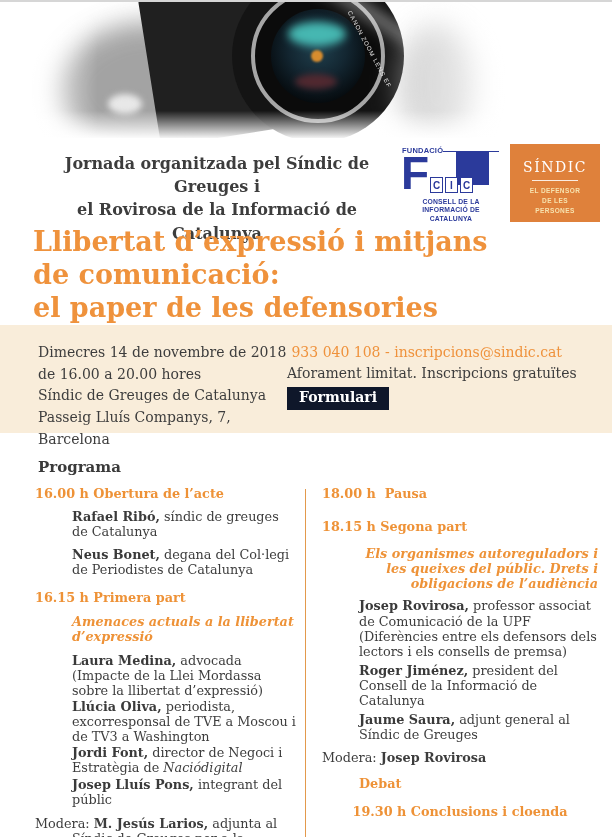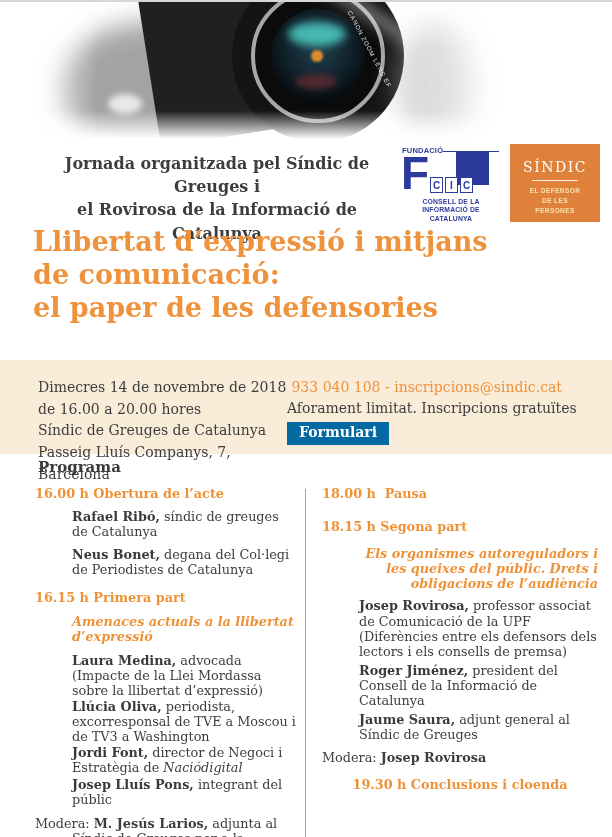--- a/index.html
+++ b/index.html
@@ -45,26 +45,26 @@
   .fcic .caption { position:absolute; bottom:0; left:0; width:100%; text-align:center; font-size:6.8px; font-weight:bold; line-height:1.3; letter-spacing:.2px; }
   .sindic { width:90px; height:78px; background:#df813b; color:#fff; text-align:center; flex-shrink:0; padding-top:15px; }
   .sindic .name { font-size:14px; letter-spacing:1.5px; font-family:"DejaVu Serif", serif; }
   .sindic .line { width:46px; border-top:1px solid rgba(255,255,255,.85); margin:5px auto 5px; }
   .sindic .tagline { font-family:"Liberation Sans", sans-serif; font-size:6.5px; font-weight:bold; color:#f7e2ae; line-height:1.5; letter-spacing:.4px; }
 
   
   .title { position:absolute; top:224px; left:33px; color:#ef923c; font-size:27px; font-weight:bold; line-height:1.22; }
 
   
-  .band { position:absolute; top:358px; left:0; width:612px; height:94px; background:#f9edda; display:flex; }
+  .band { position:absolute; top:323px; left:0; width:612px; height:108px; background:#f9edda; display:flex; }
   .band-left { width:287px; padding:17px 0 0 38px; font-size:14px; line-height:1.55; color:#3d3d3d; }
   .band-right { flex:1; padding:17px 0 0 0; font-size:14px; line-height:1.5; color:#3d3d3d; }
   .band-right p { white-space:pre-wrap; }
   .contact-line { color:#ef923c; }
-  .formulari { display:inline-block; background:#0369a1; color:#fff; font-weight:bold; font-size:14px; padding:0 12px 2px; margin-top:3px; cursor:pointer; }
+  .formulari { display:inline-block; background:#0f172a; color:#fff; font-weight:bold; font-size:14px; padding:0 12px 2px; margin-top:3px; cursor:pointer; }
 
   
   .programa-heading { position:absolute; top:456px; left:38px; font-size:15px; font-weight:bold; color:#3a3a3a; }
   .divider { position:absolute; left:305px; top:487px; bottom:0; width:1px; background:#e3994c; }
 
   .col { position:absolute; font-size:12.8px; line-height:1.18; color:#3d3d3d; }
   .col-left  { top:484px; left:35px;  width:263px; }
   .col-right { top:484px; left:322px; width:276px; }
 
   .session-heading { color:#ee9237; font-weight:bold; white-space:pre-wrap; }
@@ -190,16 +190,17 @@
     <div class="session-heading s3">18.00 h  Pausa</div>
     <div class="session-heading s4">18.15 h Segona part</div>
     <div class="topic t4">Els organismes autoreguladors i les queixes del públic. Drets i obligacions de l’audiència</div>
 
     <div class="speaker sp4"><b>Josep Rovirosa,</b><span> professor associat de Comunicació de la UPF (Diferències entre els defensors dels lectors i els consells de premsa)</span></div>
     <div class="speaker sp4"><b>Roger Jiménez,</b><span> president del Consell de la Informació de Catalunya</span></div>
     <div class="speaker sp4"><b>Jaume Saura,</b><span> adjunt general al Síndic de Greuges</span></div>
 
     <div class="moderator mod"><span>Modera: </span><b>Josep Rovirosa</b></div>
 
+    <div class="debate deb">Debat</div>
     <div class="session-heading closing">19.30 h Conclusions i cloenda</div>
   </div>
 
 </div>
 
 </body></html>

